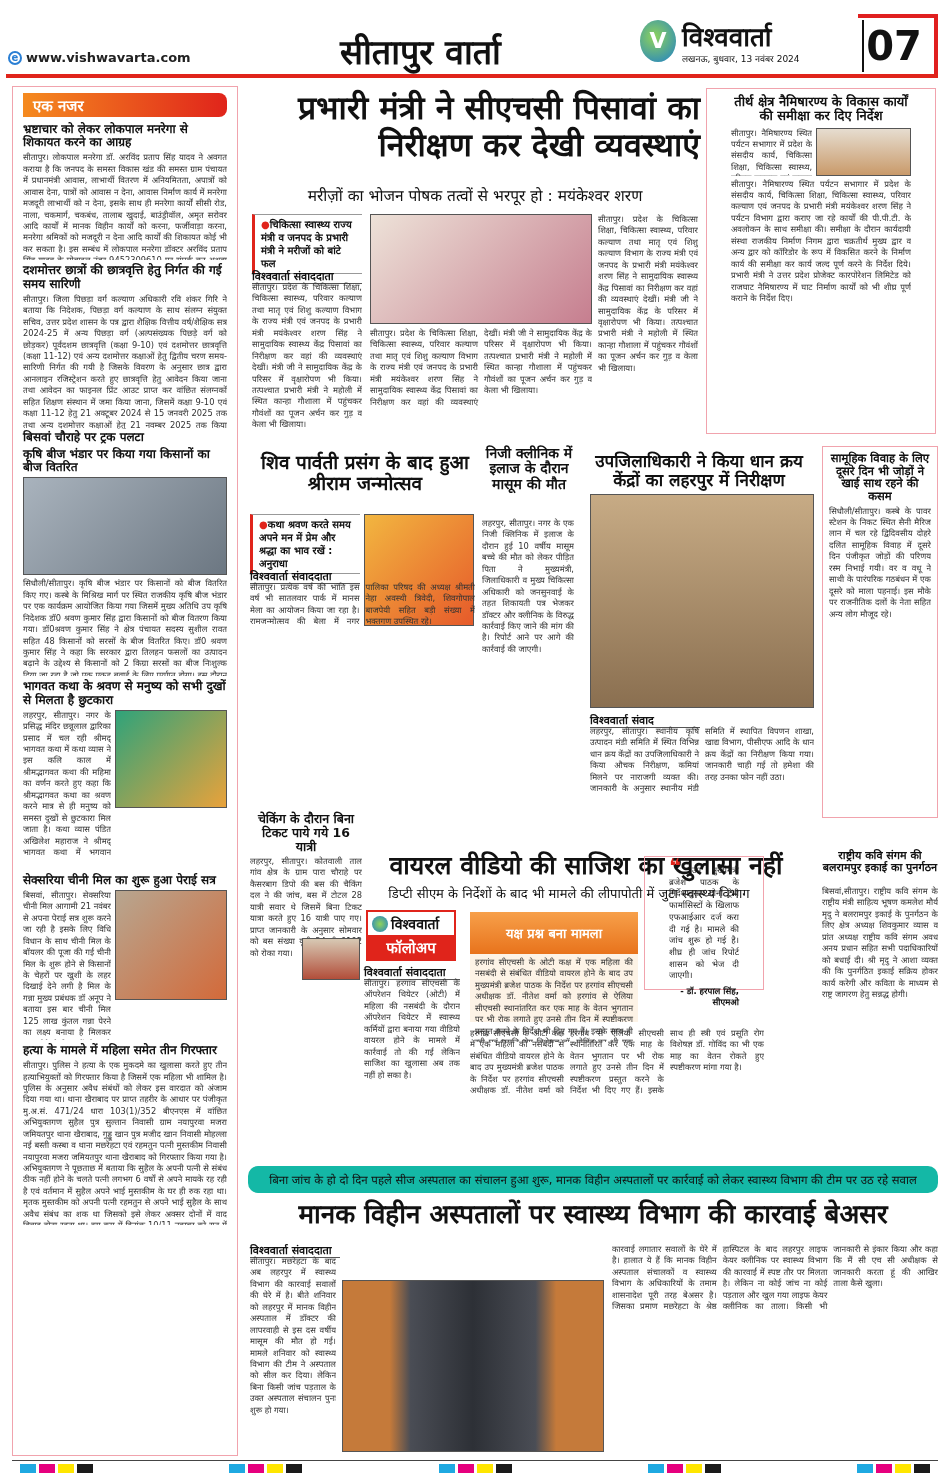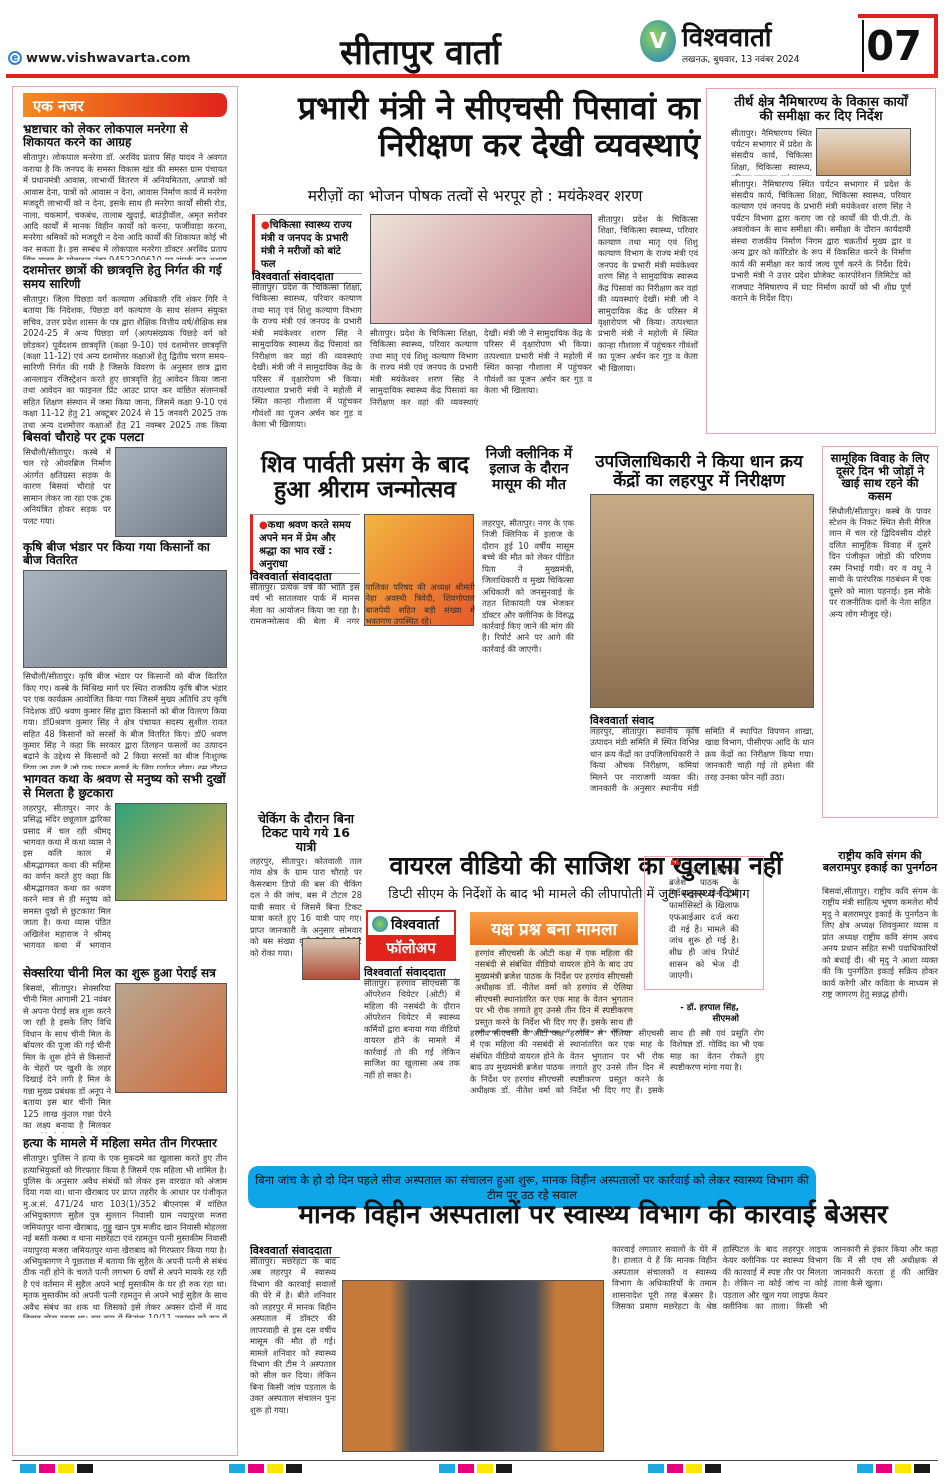--- a/index.html
+++ b/index.html
@@ -46,24 +46,20 @@
   <div>
     <div class="headline" style="font-size:12px">भ्रष्टाचार को लेकर लोकपाल मनरेगा से शिकायत करने का आग्रह</div>
     <div class="body" style="height:108px;overflow:hidden;margin-top:3px">सीतापुर। लोकपाल मनरेगा डॉ. अरविंद प्रताप सिंह यादव ने अवगत कराया है कि जनपद के समस्त विकास खंड की समस्त ग्राम पंचायत में प्रधानमंत्री आवास, लाभार्थी वितरण में अनियमितता, अपात्रों को आवास देना, पात्रों को आवास न देना, आवास निर्माण कार्य में मनरेगा मजदूरी लाभार्थी को न देना, इसके साथ ही मनरेगा कार्यों सीसी रोड, नाला, चकमार्ग, चकबंध, तालाब खुदाई, बाउंड्रीवॉल, अमृत सरोवर आदि कार्यों में मानक विहीन कार्यों को करना, फर्जीवाड़ा करना, मनरेगा श्रमिकों को मजदूरी न देना आदि कार्यों की शिकायत कोई भी कर सकता है। इस सम्बंध में लोकपाल मनरेगा डॉक्टर अरविंद प्रताप सिंह यादव के मोबाइल नंबर 9452309610 पर संपर्क कर अथवा विकास भवन सीतापुर के कमरा नंबर 102 में शिकायत करके न्याय पा सकता है।</div>
   </div>
   <div style="margin-top:4px">
     <div class="headline" style="font-size:12px">दशमोत्तर छात्रों की छात्रवृत्ति हेतु निर्गत की गई समय सारिणी</div>
     <div class="body" style="height:135px;overflow:hidden;margin-top:3px">सीतापुर। जिला पिछड़ा वर्ग कल्याण अधिकारी रवि शंकर गिरि ने बताया कि निदेशक, पिछड़ा वर्ग कल्याण के साथ संलग्न संयुक्त सचिव, उत्तर प्रदेश शासन के पत्र द्वारा शैक्षिक वित्तीय वर्ष/शैक्षिक सत्र 2024-25 में अन्य पिछड़ा वर्ग (अल्पसंख्यक पिछड़े वर्ग को छोड़कर) पूर्वदशम छात्रवृत्ति (कक्षा 9-10) एवं दशमोत्तर छात्रवृत्ति (कक्षा 11-12) एवं अन्य दशमोत्तर कक्षाओं हेतु द्वितीय चरण समय-सारिणी निर्गत की गयी है जिसके विवरण के अनुसार छात्र द्वारा आनलाइन रजिस्ट्रेशन करते हुए छात्रवृत्ति हेतु आवेदन किया जाना तथा आवेदन का फाइनल प्रिंट आउट प्राप्त कर वांछित संलग्नकों सहित शिक्षण संस्थान में जमा किया जाना, जिसमें कक्षा 9-10 एवं कक्षा 11-12 हेतु 21 अक्टूबर 2024 से 15 जनवरी 2025 तक तथा अन्य दशमोत्तर कक्षाओं हेतु 21 नवम्बर 2025 तक किया जायेगा। शिक्षण संस्थान स्तर से छात्रवृत्ति आवेदन पत्र को सत्यापित एवं अग्रसारित किया जाना है।</div>
   </div>
   <div style="margin-top:2px">
     <div class="headline" style="font-size:12px">बिसवां चौराहे पर ट्रक पलटा</div>
-    <div style="display:flex;gap:4px;margin-top:3px">
-      <div class="body" style="width:88px;height:90px;overflow:hidden">सिधौली/सीतापुर। कस्बे में चल रहे ओवरब्रिज निर्माण अंतर्गत क्षतिग्रस्त सड़क के कारण बिसवां चौराहे पर सामान लेकर जा रहा एक ट्रक अनियंत्रित होकर सड़क पर पलट गया।</div>
-      <div class="photo" style="width:112px;height:90px"></div>
-    </div>
   </div>
   <div style="margin-top:4px">
     <div class="headline" style="font-size:12px">कृषि बीज भंडार पर किया गया किसानों का बीज वितरित</div>
     <div class="photo" style="height:98px;margin-top:3px"></div>
     <div class="body" style="height:98px;overflow:hidden;margin-top:3px">सिधौली/सीतापुर। कृषि बीज भंडार पर किसानों को बीज वितरित किए गए। कस्बे के मिश्रिख मार्ग पर स्थित राजकीय कृषि बीज भंडार पर एक कार्यक्रम आयोजित किया गया जिसमें मुख्य अतिथि उप कृषि निदेशक डॉ0 श्रवण कुमार सिंह द्वारा किसानों को बीज वितरण किया गया। डॉ0श्रवण कुमार सिंह ने क्षेत्र पंचायत सदस्य सुशील रावत सहित 48 किसानों को सरसों के बीज वितरित किए। डॉ0 श्रवण कुमार सिंह ने कहा कि सरकार द्वारा तिलहन फसलों का उत्पादन बढ़ाने के उद्देश्य से किसानों को 2 किग्रा सरसों का बीज निःशुल्क दिया जा रहा है जो एक एकड़ बुवाई के लिए पर्याप्त होगा। इस दौरान सहायक विकास अधिकारी कृषि योगेश शर्मा, एमपी सिंह,अरुण राठौर व गोविंद सिंह सहित क्षेत्रीय किसान मौजूद रहे।</div>
   </div>
   <div style="margin-top:4px">
     <div class="headline" style="font-size:12px">भागवत कथा के श्रवण से मनुष्य को सभी दुखों से मिलता है छुटकारा</div>
     <div style="display:flex;gap:4px;margin-top:3px">
       <div class="body" style="width:88px;height:148px;overflow:hidden">लहरपुर, सीतापुर। नगर के प्रसिद्ध मंदिर छन्नूलाल द्वारिका प्रसाद में चल रही श्रीमद् भागवत कथा में कथा व्यास ने इस कलि काल में श्रीमद्भागवत कथा की महिमा का वर्णन करते हुए कहा कि श्रीमद्भागवत कथा का श्रवण करने मात्र से ही मनुष्य को समस्त दुखों से छुटकारा मिल जाता है। कथा व्यास पंडित अखिलेश महाराज ने श्रीमद् भागवत कथा में भगवान श्रीकृष्ण और रुक्मणी के विवाह का सुंदर वर्णन किया उन्होंने कहा कि प्रभु तो केवल भाव के भूखे हैं और अपने भक्तों की पुकार पर नंगे पैर दौड़े चले आते हैं। इस मौके पर भारी संख्या में श्रद्धालु उपस्थित थे।</div>
@@ -96,21 +92,21 @@
 
 <div class="abs pinkbox" style="left:706px;top:88px;width:230px;height:346px;padding:6px 24px">
   <div class="headline" style="font-size:13px;text-align:center">तीर्थ क्षेत्र नैमिषारण्य के विकास कार्यों की समीक्षा कर दिए निर्देश</div>
   <div style="display:flex;gap:4px;margin-top:4px">
     <div class="body" style="width:96px;height:48px;overflow:hidden">सीतापुर। नैमिषारण्य स्थित पर्यटन सभागार में प्रदेश के संसदीय कार्य, चिकित्सा शिक्षा, चिकित्सा स्वास्थ्य, परिवार कल्याण एवं जनपद के प्रभारी मंत्री मयंकेश्वर शरण सिंह ने पर्यटन विभाग द्वारा कराए जा रहे कार्यों की पी.पी.टी. के अवलोकन के साथ समीक्षा की। समीक्षा के दौरान कार्यदायी संस्था राजकीय निर्माण निगम द्वारा चक्रतीर्थ मुख्य द्वार व अन्य द्वार को कॉरिडोर के रूप में विकसित करने के निर्माण कार्य की समीक्षा कर कार्य जल्द पूर्ण करने के निर्देश दिये। प्रभारी मंत्री ने उत्तर प्रदेश प्रोजेक्ट कारपोरेशन लिमिटेड को राजघाट नैमिषारण्य में घाट निर्माण कार्यों को भी शीघ्र पूर्ण कराने के निर्देश दिए।</div>
     <div class="photo" style="width:112px;height:48px;background:linear-gradient(#e6ddd0,#c99a6a)"></div>
   </div>
   <div class="body" style="height:265px;overflow:hidden;margin-top:3px">सीतापुर। नैमिषारण्य स्थित पर्यटन सभागार में प्रदेश के संसदीय कार्य, चिकित्सा शिक्षा, चिकित्सा स्वास्थ्य, परिवार कल्याण एवं जनपद के प्रभारी मंत्री मयंकेश्वर शरण सिंह ने पर्यटन विभाग द्वारा कराए जा रहे कार्यों की पी.पी.टी. के अवलोकन के साथ समीक्षा की। समीक्षा के दौरान कार्यदायी संस्था राजकीय निर्माण निगम द्वारा चक्रतीर्थ मुख्य द्वार व अन्य द्वार को कॉरिडोर के रूप में विकसित करने के निर्माण कार्य की समीक्षा कर कार्य जल्द पूर्ण करने के निर्देश दिये। प्रभारी मंत्री ने उत्तर प्रदेश प्रोजेक्ट कारपोरेशन लिमिटेड को राजघाट नैमिषारण्य में घाट निर्माण कार्यों को भी शीघ्र पूर्ण कराने के निर्देश दिए।</div>
 </div>
 
-<div class="abs headline" style="left:250px;top:452px;width:230px;font-size:23px;text-align:center">शिव पार्वती प्रसंग के बाद हुआ श्रीराम जन्मोत्सव</div>
+<div class="abs headline" style="left:250px;top:452px;width:230px;font-size:19px;text-align:center">शिव पार्वती प्रसंग के बाद हुआ श्रीराम जन्मोत्सव</div>
 <div class="abs callout" style="left:250px;top:514px;width:110px;font-size:10px">
   <span class="dot">●</span><span>कथा श्रवण करते समय अपने मन में प्रेम और श्रद्धा का भाव रखें : अनुराधा</span>
 </div>
 <div class="abs photo" style="left:364px;top:514px;width:110px;height:112px;background:linear-gradient(135deg,#f2b640,#e65a2a)"></div>
 <div class="abs byline" style="left:250px;top:568px;width:110px">विश्ववार्ता संवाददाता</div>
 <div class="abs body" style="left:250px;top:582px;width:225px;height:215px;overflow:hidden;column-count:2;column-gap:6px">सीतापुर। प्रत्येक वर्ष की भांति इस वर्ष भी सातलवार पार्क में मानस मेला का आयोजन किया जा रहा है। रामजन्मोत्सव की बेला में नगर पालिका परिषद की अध्यक्ष श्रीमती नेहा अवस्थी त्रिवेदी, शिवगोपाल बाजपेयी सहित बड़ी संख्या में भक्तगण उपस्थित रहे।</div>
 
 <div class="abs headline" style="left:250px;top:812px;width:112px;font-size:12.5px;text-align:center">चेकिंग के दौरान बिना टिकट पाये गये 16 यात्री</div>
 <div class="abs body" style="left:250px;top:856px;width:112px;height:130px;overflow:hidden">लहरपुर, सीतापुर। कोतवाली ताल गांव क्षेत्र के ग्राम पारा चौराहे पर कैसरबाग डिपो की बस की चैकिंग दल ने की जांच, बस में टोटल 28 यात्री सवार थे जिसमें बिना टिकट यात्रा करते हुए 16 यात्री पाए गए। प्राप्त जानकारी के अनुसार सोमवार को बस संख्या यूपी 34 टी 0192 को रोका गया।</div>
 <div class="abs photo" style="left:302px;top:938px;width:58px;height:42px;background:linear-gradient(#d7c9b4,#b24e3a)"></div>
@@ -133,33 +129,33 @@
 <div class="abs" style="left:366px;top:910px;width:90px;border:2px solid #e0241b">
   <div style="display:flex;align-items:center;gap:3px;padding:2px 4px">
     <span style="width:16px;height:16px;border-radius:50%;background:radial-gradient(#8fd35a,#1e7fc9);display:inline-block"></span>
     <span style="font-weight:bold;font-size:14px">विश्ववार्ता</span>
   </div>
   <div style="background:#e0241b;color:#fff;text-align:center;font-weight:bold;font-size:15px;padding:2px 0">फॉलोअप</div>
 </div>
 <div class="abs byline" style="left:364px;top:964px;width:96px">विश्ववार्ता संवाददाता</div>
 <div class="abs body" style="left:364px;top:978px;width:96px;height:170px;overflow:hidden">सीतापुर। हरगांव सीएचसी के ऑपरेशन थियेटर (ओटी) में महिला की नसबंदी के दौरान ऑपरेशन थियेटर में स्वास्थ्य कर्मियों द्वारा बनाया गया वीडियो वायरल होने के मामले में कार्रवाई तो की गई लेकिन साजिश का खुलासा अब तक नहीं हो सका है।</div>
 <div class="abs" style="left:470px;top:912px;width:168px;height:110px;background:#fdf3e6">
-  <div class="banner" style="text-align:center;font-size:17px;padding:5px 0">यक्ष प्रश्न बना मामला</div>
+  <div class="banner" style="text-align:center;font-size:13px;padding:12px 0">यक्ष प्रश्न बना मामला</div>
   <div class="body" style="padding:3px 5px;height:88px;overflow:hidden">हरगांव सीएचसी के ओटी कक्ष में एक महिला की नसबंदी से संबंधित वीडियो वायरल होने के बाद उप मुख्यमंत्री ब्रजेश पाठक के निर्देश पर हरगांव सीएचसी अधीक्षक डॉ. नीतेश वर्मा को हरगांव से ऐलिया सीएचसी स्थानांतरित कर एक माह के वेतन भुगतान पर भी रोक लगाते हुए उनसे तीन दिन में स्पष्टीकरण प्रस्तुत करने के निर्देश भी दिए गए हैं। इसके साथ ही स्त्री एवं प्रसूति रोग विशेषज्ञ डॉ. गोविंद का भी एक माह का वेतन रोकते हुए स्पष्टीकरण मांगा गया है।</div>
 </div>
 <div class="abs pinkbox" style="left:644px;top:856px;width:120px;height:134px;padding:4px 24px">
   <div class="body" style="font-size:8.5px;color:#222"><span style="color:#e0241b;font-size:20px;font-weight:bold;line-height:10px">❝</span> <span>उप मुख्यमंत्री ब्रजेश पाठक के निर्देशानुसार दोनों ट्रेनी फार्मासिस्टों के खिलाफ एफआईआर दर्ज करा दी गई है। मामले की जांच शुरू हो गई है। शीघ्र ही जांच रिपोर्ट शासन को भेज दी जाएगी।</span></div>
-  <div style="font-size:8.5px;text-align:right;font-weight:bold;margin-top:19px">- डॉ. हरपाल सिंह, सीएमओ</div>
+  <div style="font-size:8.5px;text-align:right;font-weight:bold;margin-top:3px">- डॉ. हरपाल सिंह, सीएमओ</div>
 </div>
 <div class="abs body" style="left:470px;top:1028px;width:294px;height:120px;overflow:hidden;column-count:3;column-gap:6px">हरगांव सीएचसी के ओटी कक्ष में एक महिला की नसबंदी से संबंधित वीडियो वायरल होने के बाद उप मुख्यमंत्री ब्रजेश पाठक के निर्देश पर हरगांव सीएचसी अधीक्षक डॉ. नीतेश वर्मा को हरगांव से ऐलिया सीएचसी स्थानांतरित कर एक माह के वेतन भुगतान पर भी रोक लगाते हुए उनसे तीन दिन में स्पष्टीकरण प्रस्तुत करने के निर्देश भी दिए गए हैं। इसके साथ ही स्त्री एवं प्रसूति रोग विशेषज्ञ डॉ. गोविंद का भी एक माह का वेतन रोकते हुए स्पष्टीकरण मांगा गया है।</div>
 
 <div class="abs headline" style="left:822px;top:850px;width:116px;font-size:11px;text-align:center">राष्ट्रीय कवि संगम की बलरामपुर इकाई का पुनर्गठन</div>
 <div class="abs body" style="left:822px;top:886px;width:116px;height:262px;overflow:hidden">बिसवां,सीतापुर। राष्ट्रीय कवि संगम के राष्ट्रीय मंत्री साहित्य भूषण कमलेश मौर्य मृदु ने बलरामपुर इकाई के पुनर्गठन के लिए क्षेत्र अध्यक्ष शिवकुमार व्यास व प्रांत अध्यक्ष राष्ट्रीय कवि संगम अवध अनय प्रधान सहित सभी पदाधिकारियों को बधाई दी। श्री मृदु ने आशा व्यक्त की कि पुनर्गठित इकाई सक्रिय होकर कार्य करेगी और कविता के माध्यम से राष्ट्र जागरण हेतु सन्नद्ध होगी।</div>
 
-<div class="abs" style="left:248px;top:1166px;width:568px;background:#0ea5e9;border-radius:10px;font-size:11.5px;text-align:center;padding:6px 4px">बिना जांच के हो दो दिन पहले सीज अस्पताल का संचालन हुआ शुरू, मानक विहीन अस्पतालों पर कार्रवाई को लेकर स्वास्थ्य विभाग की टीम पर उठ रहे सवाल</div>
+<div class="abs" style="left:248px;top:1166px;width:690px;background:#14b8a6;border-radius:10px;font-size:11.5px;text-align:center;padding:6px 4px">बिना जांच के हो दो दिन पहले सीज अस्पताल का संचालन हुआ शुरू, मानक विहीन अस्पतालों पर कार्रवाई को लेकर स्वास्थ्य विभाग की टीम पर उठ रहे सवाल</div>
 <div class="abs headline" style="left:248px;top:1200px;width:690px;font-size:26px;text-align:center">मानक विहीन अस्पतालों पर स्वास्थ्य विभाग की कारवाई बेअसर</div>
 <div class="abs byline" style="left:250px;top:1242px;width:90px">विश्ववार्ता संवाददाता</div>
 <div class="abs body" style="left:250px;top:1256px;width:86px;height:196px;overflow:hidden">सीतापुर। मछरेहटा के बाद अब लहरपुर में स्वास्थ्य विभाग की कारवाई सवालों की घेरे में है। बीते शनिवार को लहरपुर में मानक विहीन अस्पताल में डॉक्टर की लापरवाही से इस दस वर्षीय मासूम की मौत हो गई। मामले शनिवार को स्वास्थ्य विभाग की टीम ने अस्पताल को सील कर दिया। लेकिन बिना किसी जांच पड़ताल के उक्त अस्पताल संचालन पुनः शुरू हो गया।</div>
 <div class="abs photo" style="left:342px;top:1280px;width:262px;height:172px;background:linear-gradient(90deg,#c57a3a 0%,#c57a3a 18%,#4a4d55 26%,#2d3036 50%,#4a4d55 74%,#c57a3a 82%,#c57a3a 100%)"></div>
 <div class="abs body" style="left:612px;top:1244px;width:326px;height:208px;overflow:hidden;column-count:3;column-gap:6px">कारवाई लगातार सवालों के घेरे में है। हालात ये हैं कि मानक विहीन अस्पताल संचालकों व स्वास्थ्य विभाग के अधिकारियों के तमाम शासनादेश पूरी तरह बेअसर है। जिसका प्रमाण मछरेहटा के श्रेष्ठ हास्पिटल के बाद लहरपुर लाइफ केयर क्लीनिक पर स्वास्थ्य विभाग की कारवाई में स्पष्ट तौर पर मिलता है। लेकिन ना कोई जांच ना कोई पड़ताल और खुल गया लाइफ केयर क्लीनिक का ताला। किसी भी जानकारी से इंकार किया और कहा कि मैं सी एच सी अधीक्षक से जानकारी करता हूं की आखिर ताला कैसे खुला।</div>
 
 <div class="abs" style="left:12px;top:1460px;width:926px;height:1px;background:#444"></div>
 <div class="abs regbar" style="left:20px;top:1464px;width:910px;justify-content:space-between">
   <span class="regbar">
       <span class="reg" style="background:#1fa9e1"></span>

